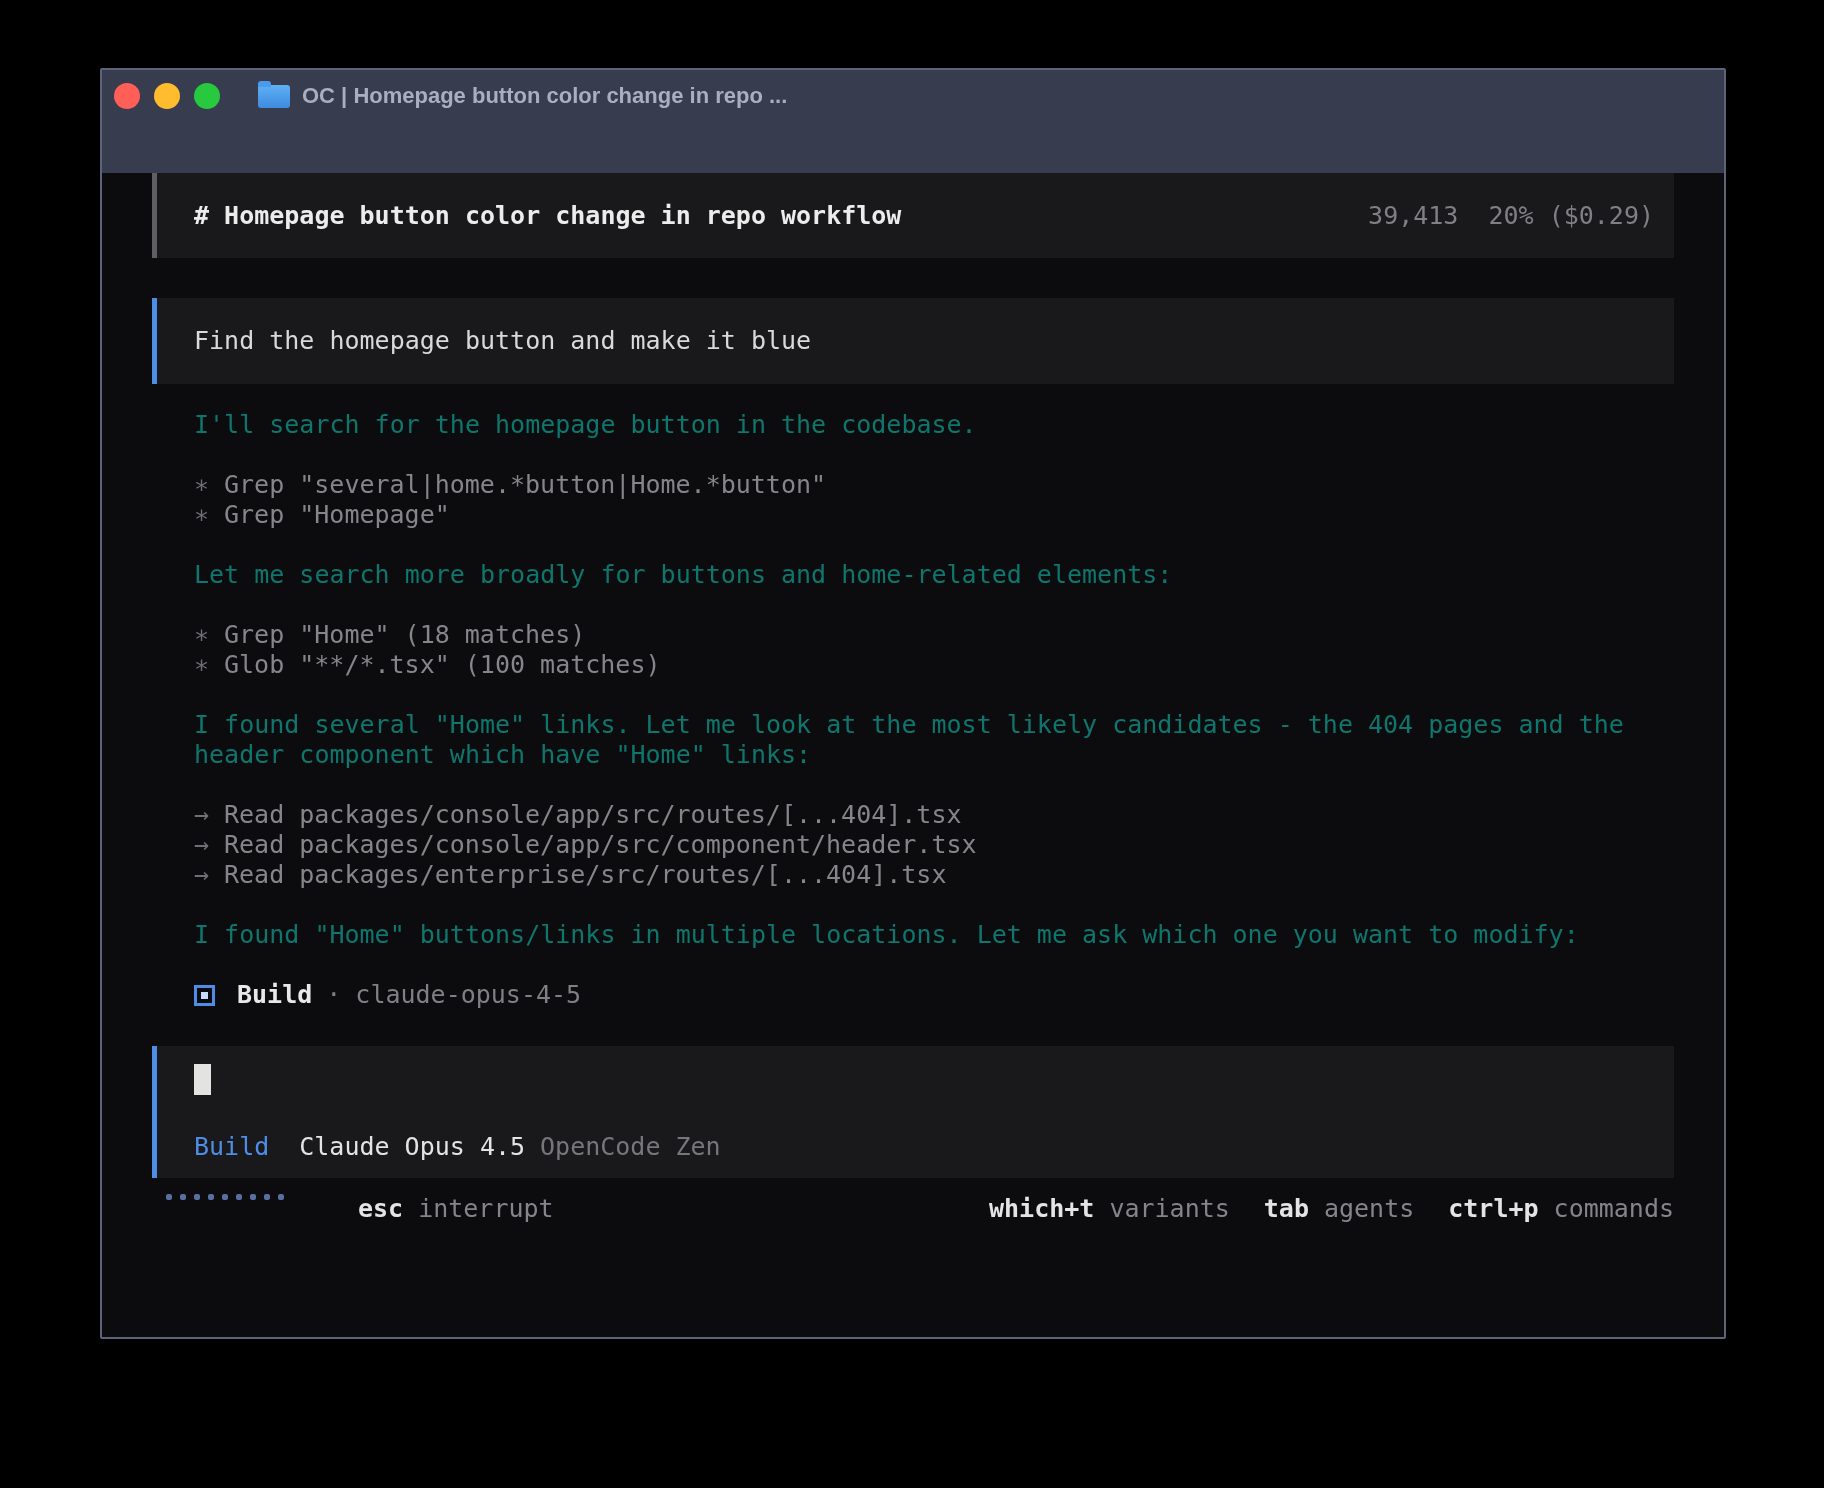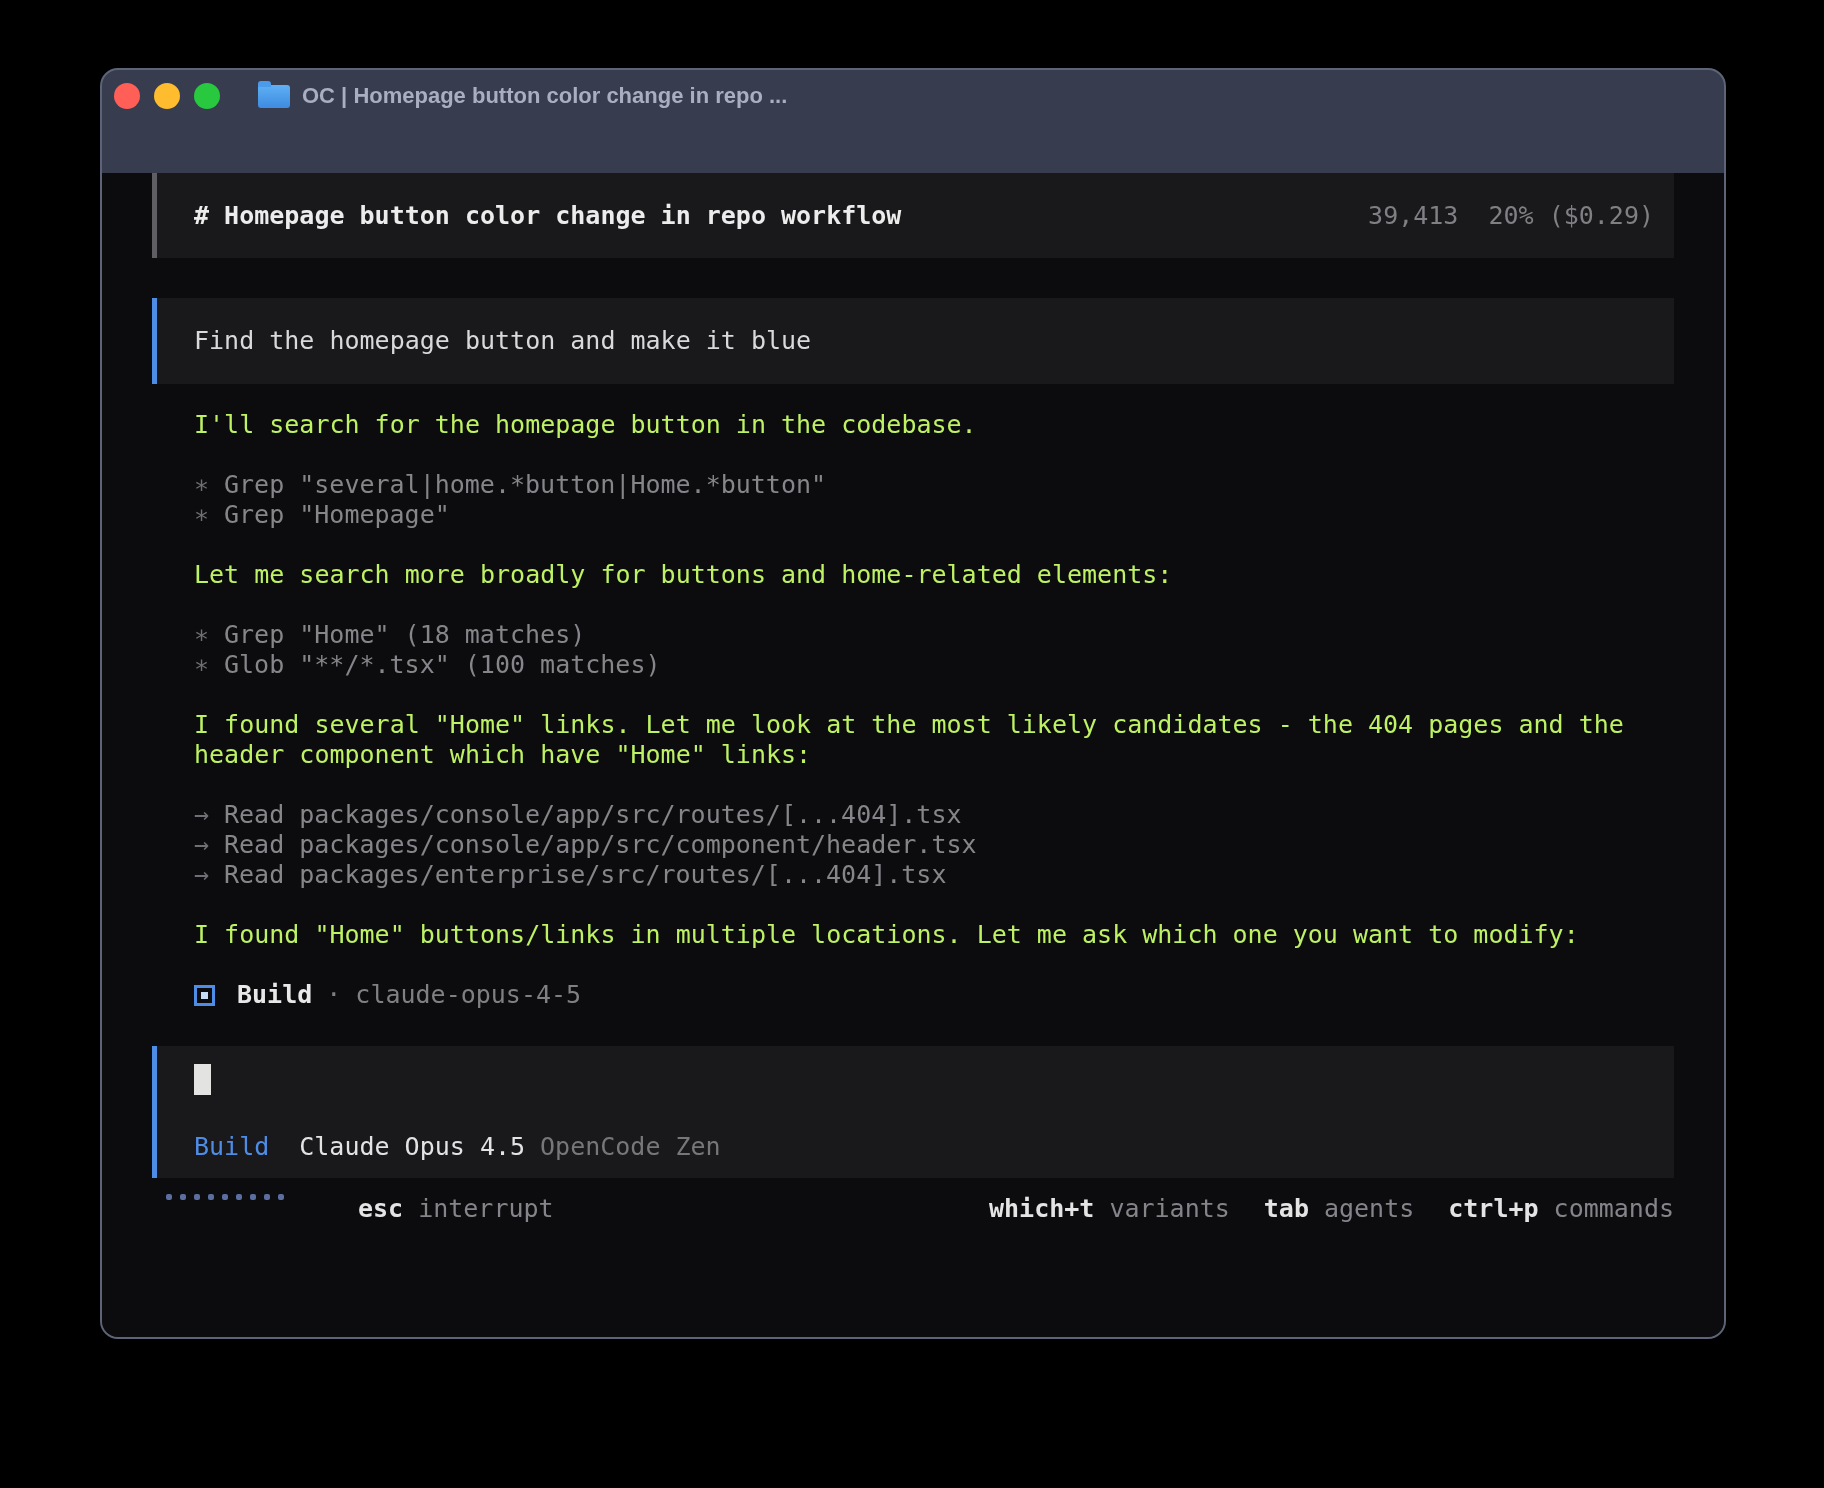--- a/index.html
+++ b/index.html
@@ -1,21 +1,21 @@
 <!DOCTYPE html>
 <html><head>
 <meta charset="utf-8">
 <style>
   * { margin:0; padding:0; box-sizing:border-box; }
   html,body { width:1824px; height:1488px; background:#000; overflow:hidden; }
   body { position:relative; font-family:"DejaVu Sans Mono", monospace; }
 
   .window {
     position:absolute; left:100px; top:68px; width:1626px; height:1271px;
-    background:#373C4E; border:2px solid #5E6478; border-radius:18px;
+    background:#373C4E; border:2px solid #5E6478; border-radius:2px;
     overflow:hidden;
   }
   .titlebar {
     height:52px; display:flex; align-items:center; padding-left:12px;
   }
   .light { width:26px; height:26px; border-radius:50%; margin-right:14px; }
   .light.red    { background:#FF5F57; }
   .light.yellow { background:#FEBC2E; }
   .light.green  { background:#28C83F; }
   .folder { position:relative; width:32px; height:23px; margin-left:24px;
@@ -44,21 +44,21 @@
   .session-stats .tokens { margin-right:30px; }
 
   .user-msg {
     margin-top:40px; height:86px; display:flex; align-items:center;
     padding:0 20px 0 37px; color:#D9D9DB; white-space:pre;
   }
 
   .convo { padding:26px 0 0 42px; width:1526px; margin-left:-50px; padding-left:92px; }
   .convo > * { margin-top:30px; }
   .convo > :first-child { margin-top:0; }
-  .para { max-width:1484px; color:#bef264; }
+  .para { max-width:1484px; color:#0f766e; }
   .tool-line { display:flex; height:30px; white-space:pre; color:#85858A; }
   .tool-line .marker { width:15px; margin-right:15px; color:#6F6F74; }
 
   .agent-row { display:flex; align-items:center; height:30px; }
   .agent-icon { width:21px; height:21px; border:3px solid #4E8DE6;
     display:flex; align-items:center; justify-content:center; }
   .agent-icon i { display:block; width:7px; height:7px; background:#C7DCF7; }
   .agent-name { margin-left:22px; font-weight:bold; color:#E8E8E8; }
   .agent-sep { margin:0 14px; color:#7F7F84; }
   .agent-model { color:#7F7F84; }

